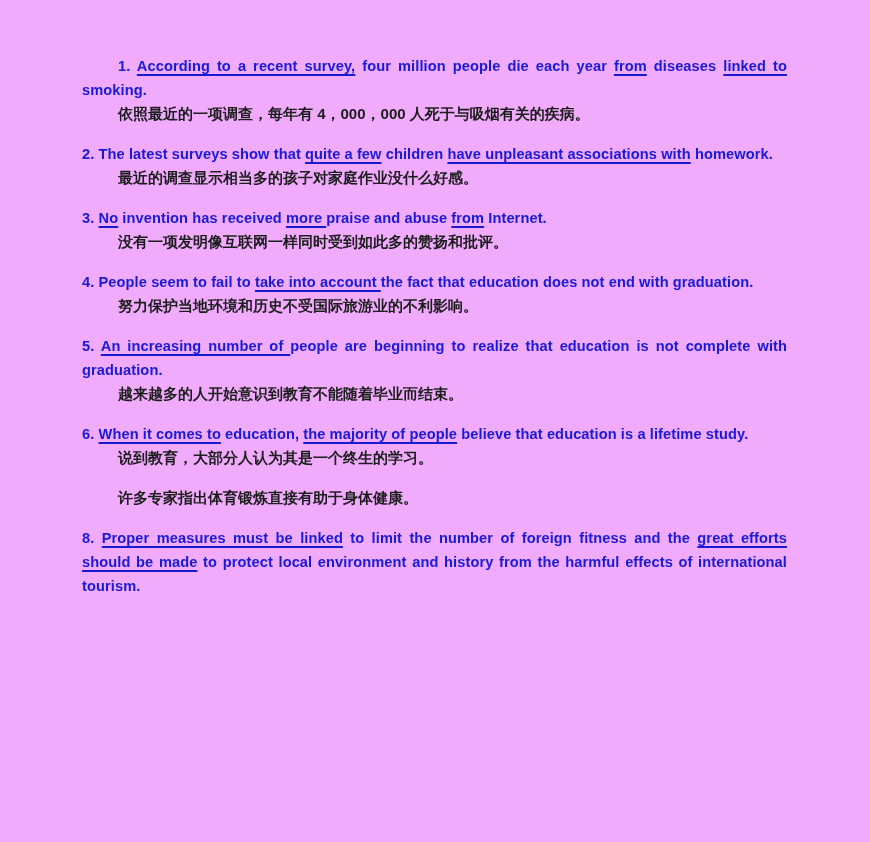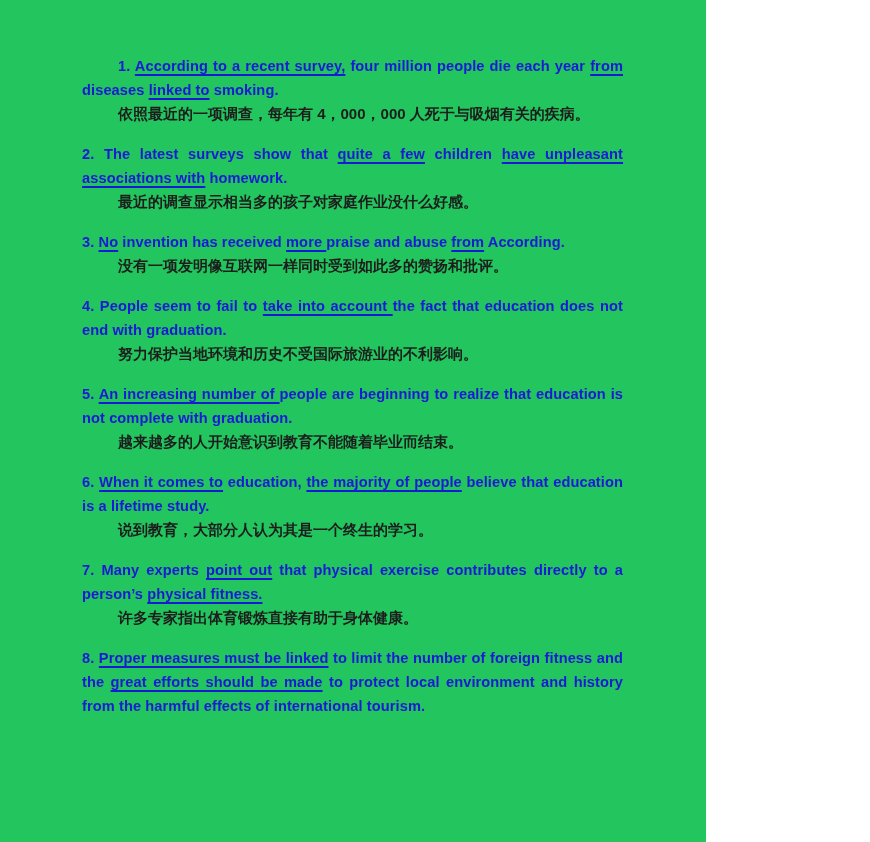--- a/index.html
+++ b/index.html
@@ -8,24 +8,24 @@
     background: #ffffff;
   }
   body {
     width: 870px;
     height: 842px;
     overflow: hidden;
     font-family: "Liberation Sans", sans-serif;
   }
   .page {
     box-sizing: border-box;
-    width: 706px;
+    width: 870px;
     height: 842px;
     padding: 54px 83px 4px 82px;
-    background: #22c55e;
+    background: #f0abfc;
   }
   .item {
     margin: 0 0 16px 0;
   }
   p {
     margin: 0;
     padding: 0;
   }
   .en {
     color: #1a1ad6;
@@ -59,36 +59,35 @@
   <div id="sentence-list">
       <div class="item">
         <p class="en indent"><span class="">1. </span><span class="u">According to a recent survey,</span><span class=""> four million people die each year </span><span class="u">from</span><span class=""> diseases </span><span class="u">linked to</span><span class=""> smoking.</span></p>
         <p class="zh">依照最近的一项调查，每年有 4，000，000 人死于与吸烟有关的疾病。</p>
       </div>
       <div class="item">
         <p class="en"><span class="">2. The latest surveys show that </span><span class="u">quite a few</span><span class=""> children </span><span class="u">have unpleasant associations with</span><span class=""> homework.</span></p>
         <p class="zh">最近的调查显示相当多的孩子对家庭作业没什么好感。</p>
       </div>
       <div class="item">
-        <p class="en"><span class="">3. </span><span class="u">No</span><span class=""> invention has received </span><span class="u">more </span><span class="">praise and abuse </span><span class="u">from</span><span class=""> According.</span></p>
+        <p class="en"><span class="">3. </span><span class="u">No</span><span class=""> invention has received </span><span class="u">more </span><span class="">praise and abuse </span><span class="u">from</span><span class=""> Internet.</span></p>
         <p class="zh">没有一项发明像互联网一样同时受到如此多的赞扬和批评。</p>
       </div>
       <div class="item">
         <p class="en"><span class="">4. People seem to fail to </span><span class="u">take into account </span><span class="">the fact that education does not end with graduation.</span></p>
         <p class="zh">努力保护当地环境和历史不受国际旅游业的不利影响。</p>
       </div>
       <div class="item">
         <p class="en"><span class="">5. </span><span class="u">An increasing number of </span><span class="">people are beginning to realize that education is not complete with graduation.</span></p>
         <p class="zh">越来越多的人开始意识到教育不能随着毕业而结束。</p>
       </div>
       <div class="item">
         <p class="en"><span class="">6. </span><span class="u">When it comes to</span><span class=""> education, </span><span class="u">the majority of people</span><span class=""> believe that education is a lifetime study.</span></p>
         <p class="zh">说到教育，大部分人认为其是一个终生的学习。</p>
       </div>
       <div class="item">
-        <p class="en"><span class="">7. Many experts </span><span class="u">point out</span><span class=""> that physical exercise contributes directly to a person’s </span><span class="u">physical fitness.</span></p>
         <p class="zh">许多专家指出体育锻炼直接有助于身体健康。</p>
       </div>
       <div class="item">
         <p class="en"><span class="">8. </span><span class="u">Proper measures must be linked</span><span class=""> to limit the number of foreign fitness and the </span><span class="u">great efforts should be made</span><span class=""> to protect local environment and history from the harmful effects of international tourism.</span></p>
       </div>
     </div>
 </div>
 
 </body></html>

